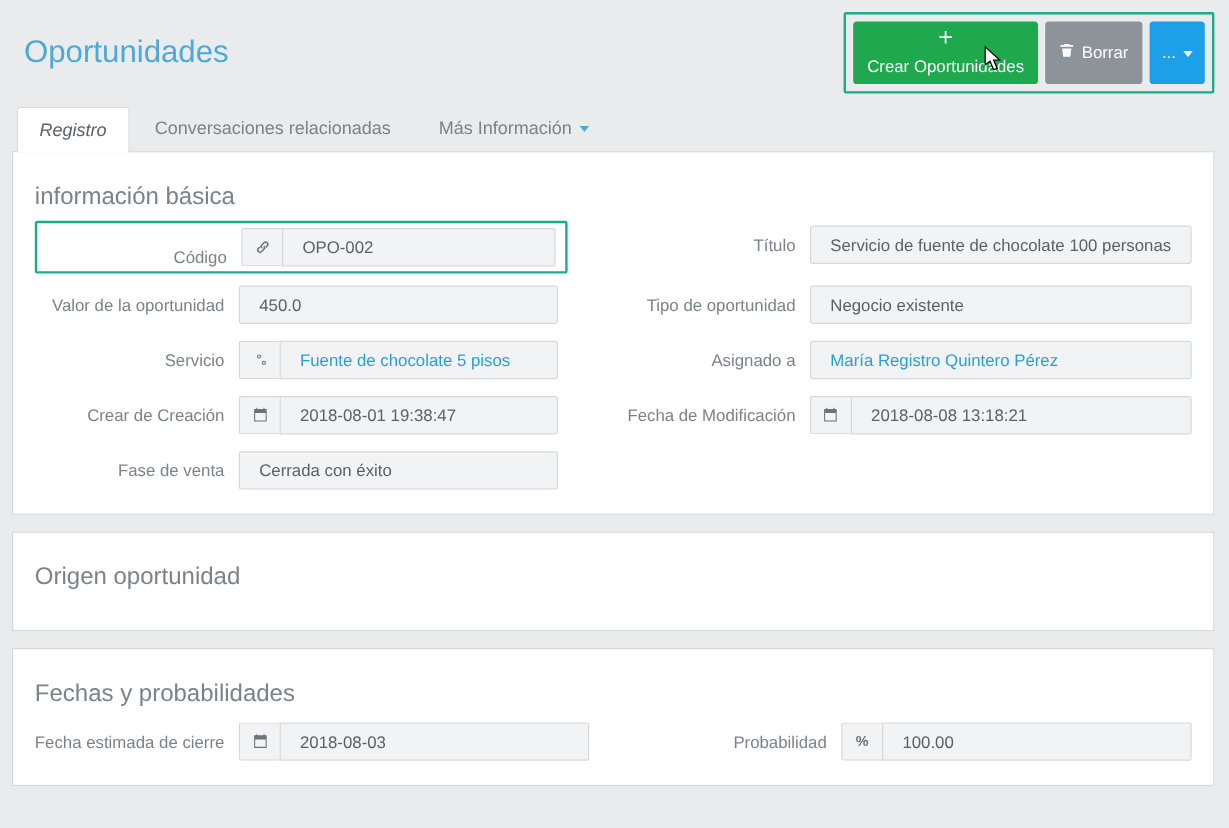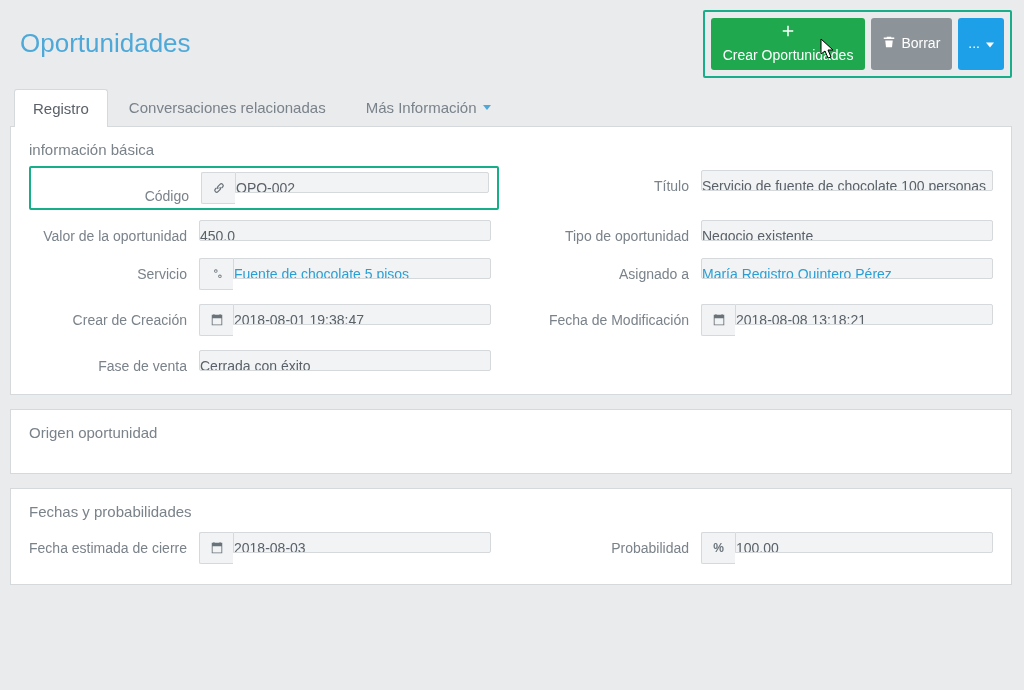--- a/index.html
+++ b/index.html
@@ -96,44 +96,45 @@
     display: inline-flex;
     align-items: center;
     gap: 4px;
   }
   .tab.active {
     background: var(--tab-active-bg);
     border-color: var(--border);
     color: var(--text);
     position: relative;
     top: 1px;
+    font-style: italic;
   }
   .tab .caret {
     width: 0; height: 0;
     border-left: 4px solid transparent;
     border-right: 4px solid transparent;
     border-top: 5px solid var(--title-blue);
     margin-left: 2px;
   }
   .panel {
     background: var(--panel);
     margin: 0 0 14px 10px;
     padding: 14px 18px 20px;
     border: 1px solid var(--border);
     border-top: none;
   }
   .panel.sep {
     border-top: 1px solid var(--border);
     margin-top: 4px;
   }
   .section-title {
-    font-size: 15px;
+    font-size: 20px;
     color: var(--text-light);
     font-weight: 400;
-    margin: 0 0 12px 0;
+    margin: 12px 0 12px 0;
   }
   .grid {
     display: grid;
     grid-template-columns: 1fr 1fr;
     column-gap: 40px;
     row-gap: 14px;
   }
   .field {
     display: flex;
     align-items: flex-start;
@@ -162,23 +163,23 @@
     justify-content: center;
     color: #6b737a;
     border-radius: 2px 0 0 2px;
     font-size: 12px;
     font-weight: 600;
   }
   .addon svg { width: 14px; height: 14px; fill: #6b737a; }
   .value-box {
     background: var(--input-bg);
     border: 1px solid var(--border);
-    height: 21px;
+    height: 32px;
     line-height: 30px;
-    padding: 0 0;
+    padding: 0 16px;
     flex: 1;
     color: var(--text);
     border-radius: 0 2px 2px 0;
     white-space: nowrap;
     overflow: hidden;
     text-overflow: ellipsis;
   }
   .value-box.link { color: var(--link-blue); cursor: pointer; }
   .value-box.solo { border-radius: 2px; }
   .highlight-box {

